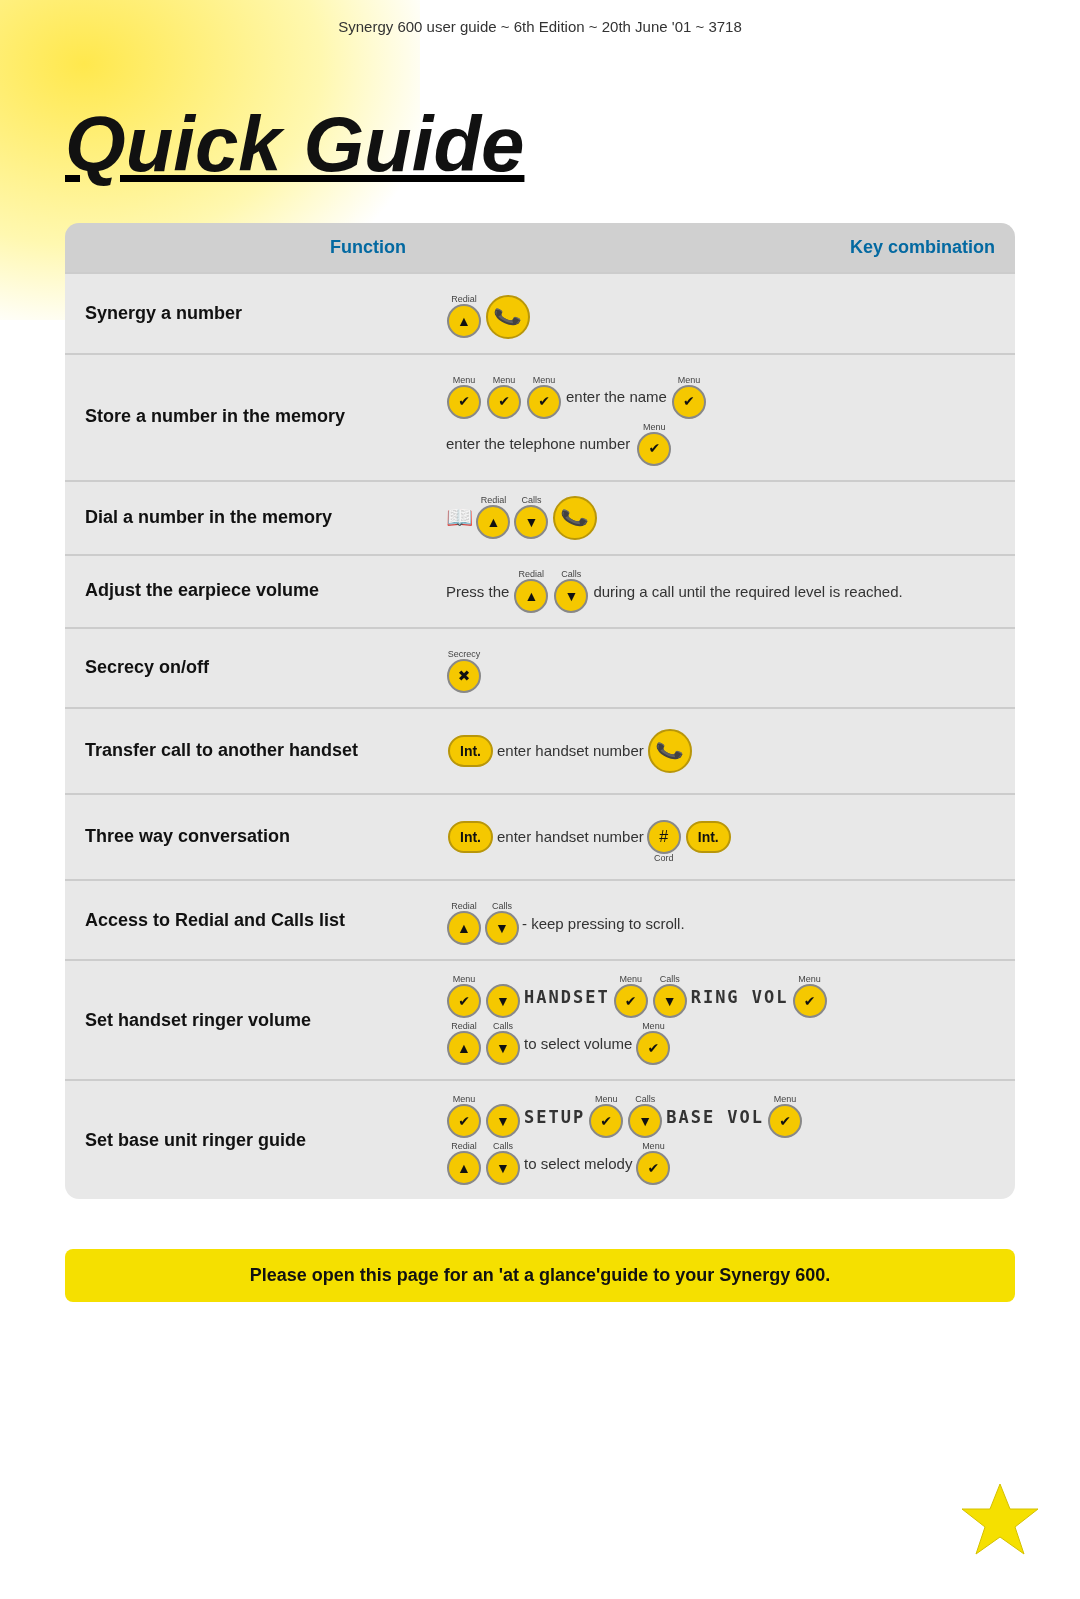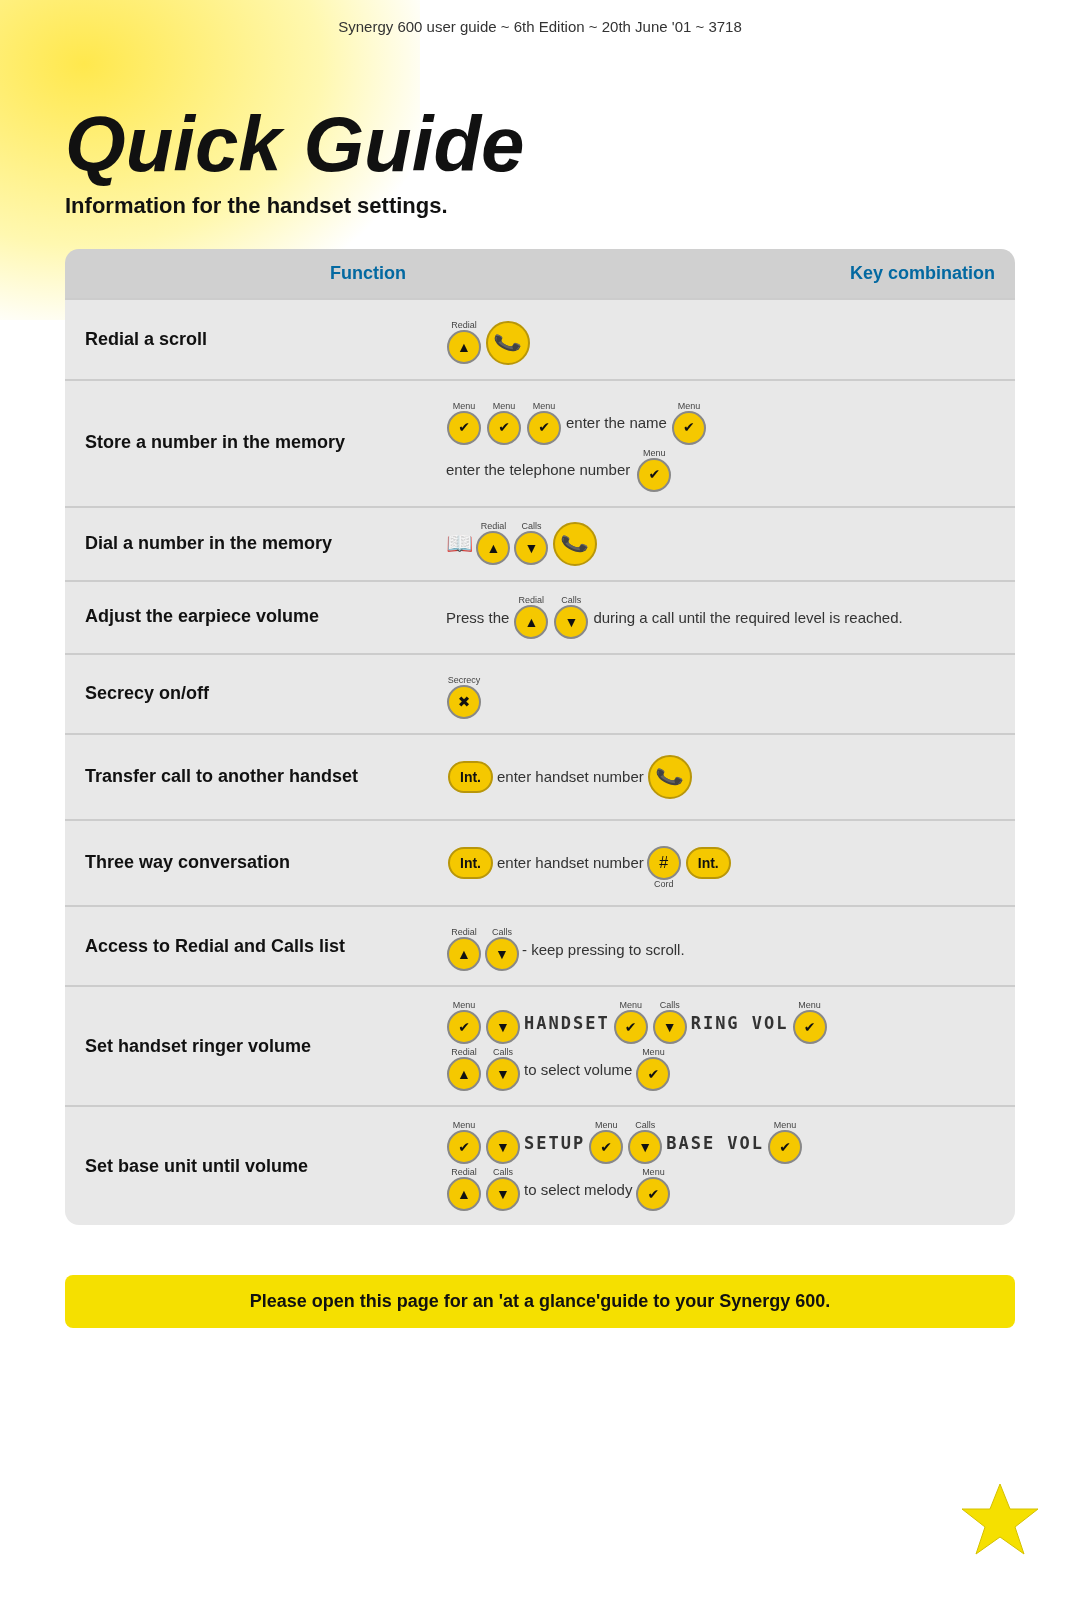--- a/index.html
+++ b/index.html
@@ -28,20 +28,21 @@
       color: #333;
       padding: 18px 0 10px 0;
       position: relative;
       z-index: 1;
     }
 
     .title-section {
       padding: 60px 77px 30px 65px;
       position: relative;
       z-index: 1;
+      text-decoration: underline;
     }
 
     .main-title {
       font-size: 78px;
       font-weight: 900;
       font-style: italic;
       color: #111;
       line-height: 1;
       margin-bottom: 10px;
     }
@@ -245,37 +246,36 @@
 <body>
 
 <div class="bg-blob"></div>
 
 <div class="page-header">
   <span>Synergy 600 user guide ~ 6th Edition ~ 20th June '01 ~ 3718</span>
 </div>
 
 <div class="title-section">
   <div class="main-title">Quick Guide</div>
-  <div class="subtitle">Information for the handset settings.</div>
 </div>
 
 <div class="table-section">
   <table class="quick-table">
     <thead>
       <tr>
         <th>Function</th>
         <th>Key combination</th>
       </tr>
     </thead>
     <tbody>
 
 
 
       <tr>
-        <td>Redial a scroll</td>
+        <td>Synergy a number</td>
         <td>
           <div class="key-combo">
             <div class="key-stacked">
               <span class="stk-label">Redial</span>
               <span class="stk-btn arrow-up"></span>
             </div>
             <div class="phone-icon"></div>
           </div>
         </td>
       </tr>
@@ -447,21 +447,21 @@
               <div class="key-stacked">
                 <span class="stk-label">Menu</span>
                 <span class="stk-btn check-mark"></span>
               </div>
             </div>
           </div>
         </td>
       </tr>
 
       <tr>
-        <td>Set base unit until volume</td>
+        <td>Set base unit ringer guide</td>
         <td>
           <div style="display:flex; flex-direction:column; gap:4px;">
             <div style="display:flex; align-items:center; gap:3px; flex-wrap:wrap;">
               <div class="key-stacked">
                 <span class="stk-label">Menu</span>
                 <span class="stk-btn check-mark"></span>
               </div>
               <div class="key-stacked">
                 <span class="stk-label">&nbsp;</span>
                 <span class="stk-btn arrow-down"></span>

